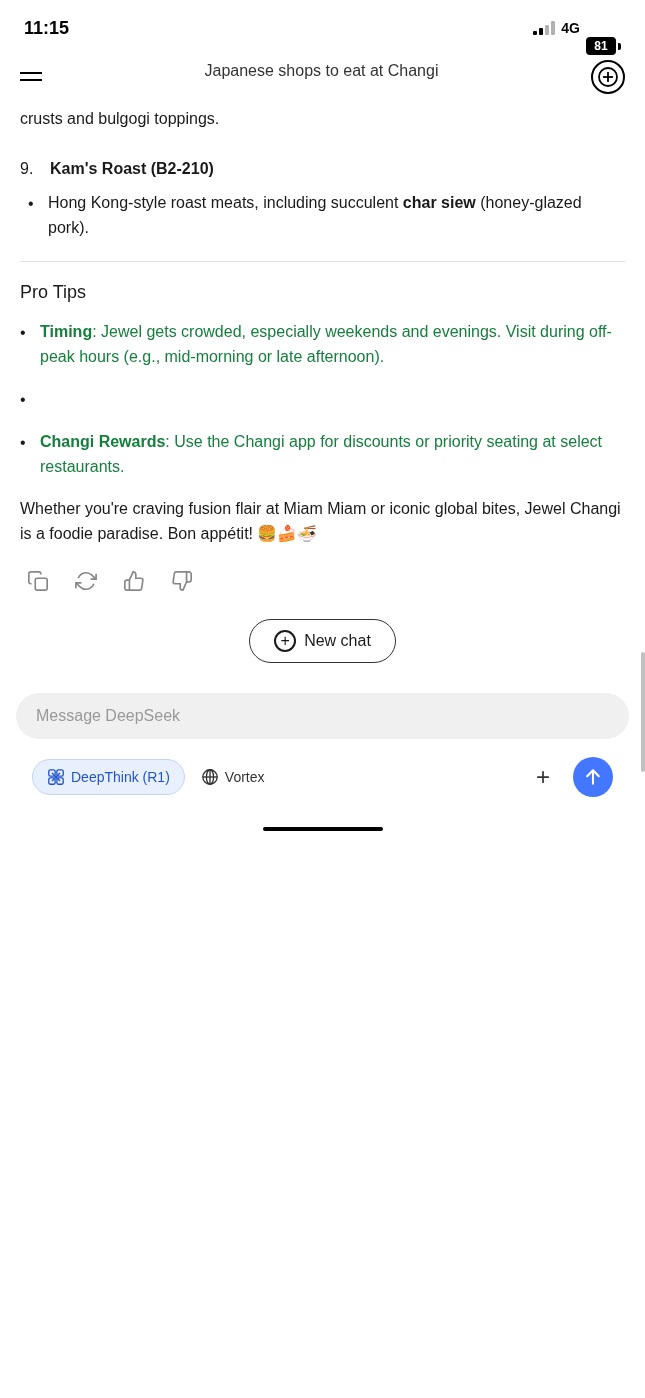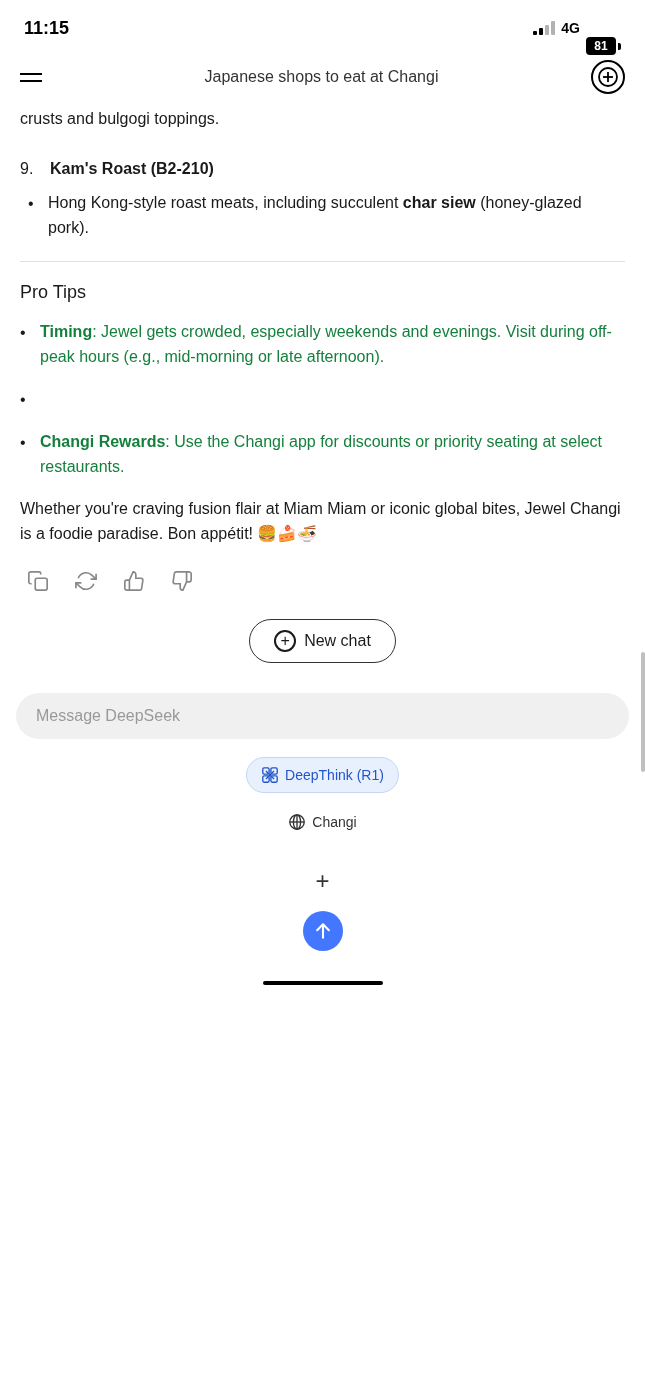--- a/index.html
+++ b/index.html
@@ -86,21 +86,20 @@
     .battery-tip {
       width: 3px;
       height: 7px;
       background: #000;
       border-radius: 0 2px 2px 0;
     }
 
     
     .header {
       display: flex;
-      align-items: center;
       justify-content: space-between;
       padding: 8px 20px 12px 20px;
     }
 
     .header-menu-icon {
       width: 32px;
       height: 32px;
       display: flex;
       flex-direction: column;
       justify-content: center;
@@ -338,21 +337,20 @@
       align-items: flex-end;
       cursor: text;
     }
 
     
     .bottom-toolbar {
       display: flex;
       align-items: center;
       padding: 4px 16px 16px 16px;
       gap: 12px;
-      flex-direction: column;
     }
 
     .deepthink-btn {
       display: flex;
       align-items: center;
       gap: 6px;
       background: #e8f0fe;
       border: 1px solid #c5d5f5;
       border-radius: 24px;
       padding: 8px 14px;
@@ -574,21 +572,21 @@
       <span>DeepThink (R1)</span>
     </button>
 
     <button class="search-btn">
       <svg class="search-globe-icon" viewBox="0 0 20 20" fill="none" stroke="#333" stroke-width="1.5">
         <circle cx="10" cy="10" r="8"></circle>
         <ellipse cx="10" cy="10" rx="4" ry="8"></ellipse>
         <line x1="2" y1="10" x2="18" y2="10"></line>
         <line x1="10" y1="2" x2="10" y2="18"></line>
       </svg>
-      <span>Changi</span>
+      <span>Vortex</span>
     </button>
 
     <div class="spacer"></div>
 
     <button class="plus-btn">
       <span>+</span>
     </button>
 
     <button class="send-btn">
       <svg viewBox="0 0 24 24">

